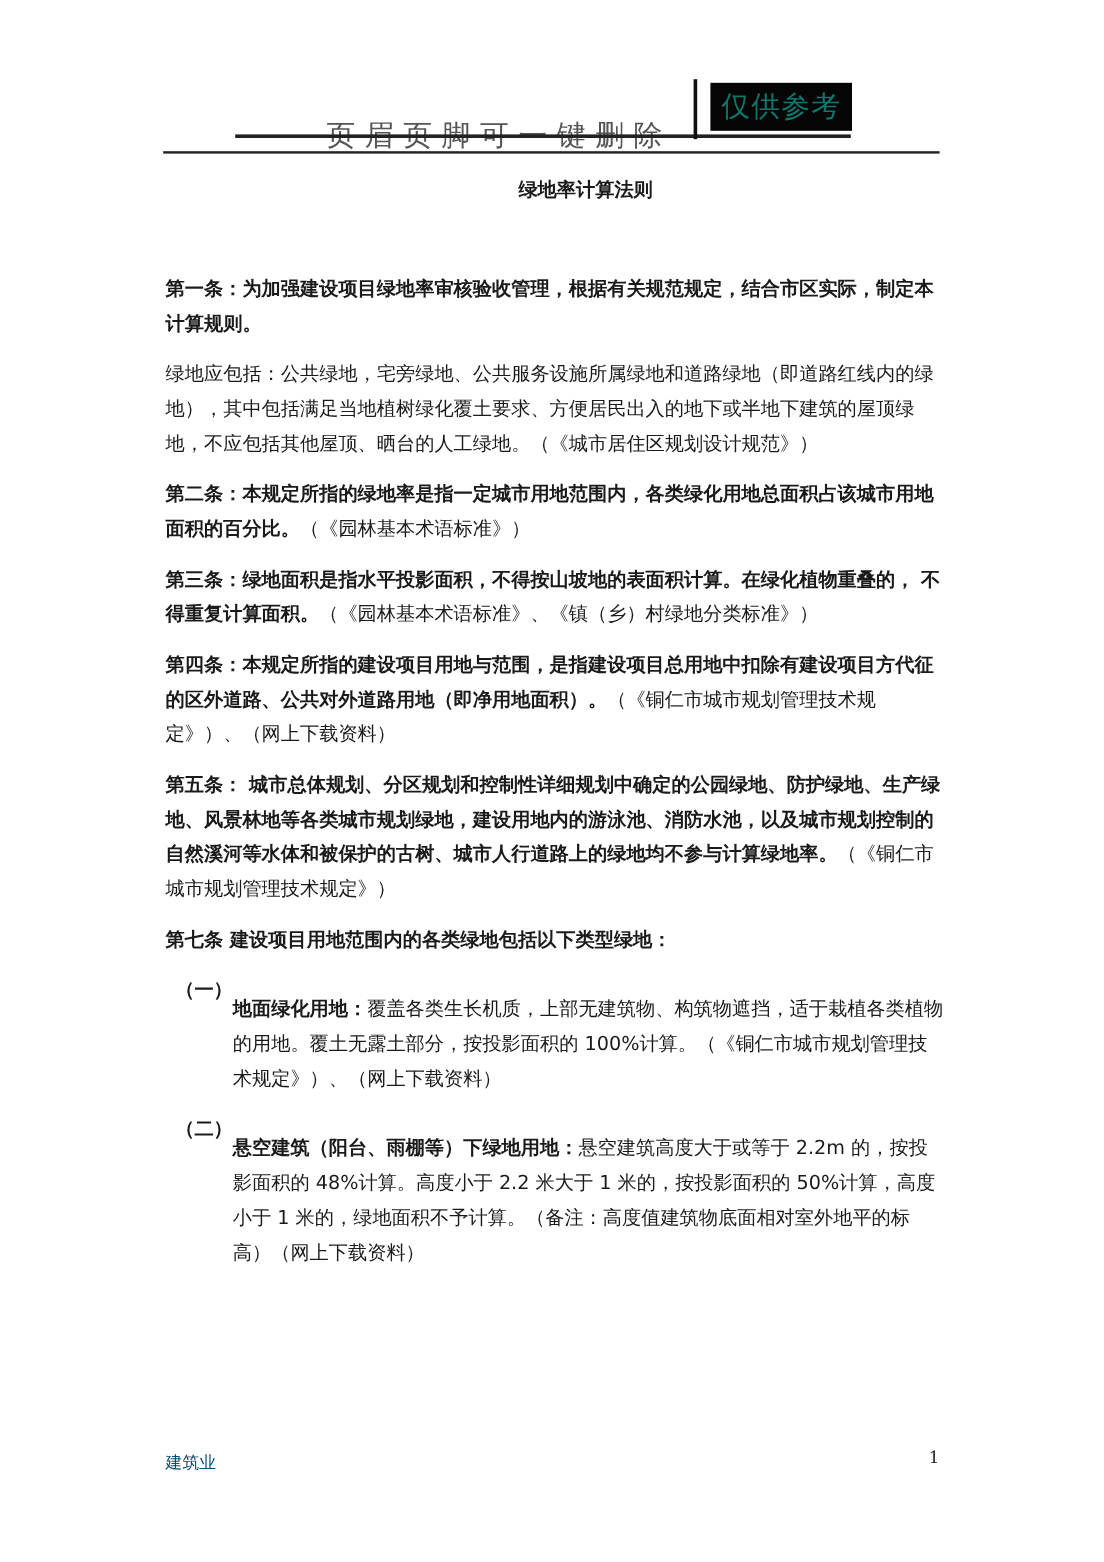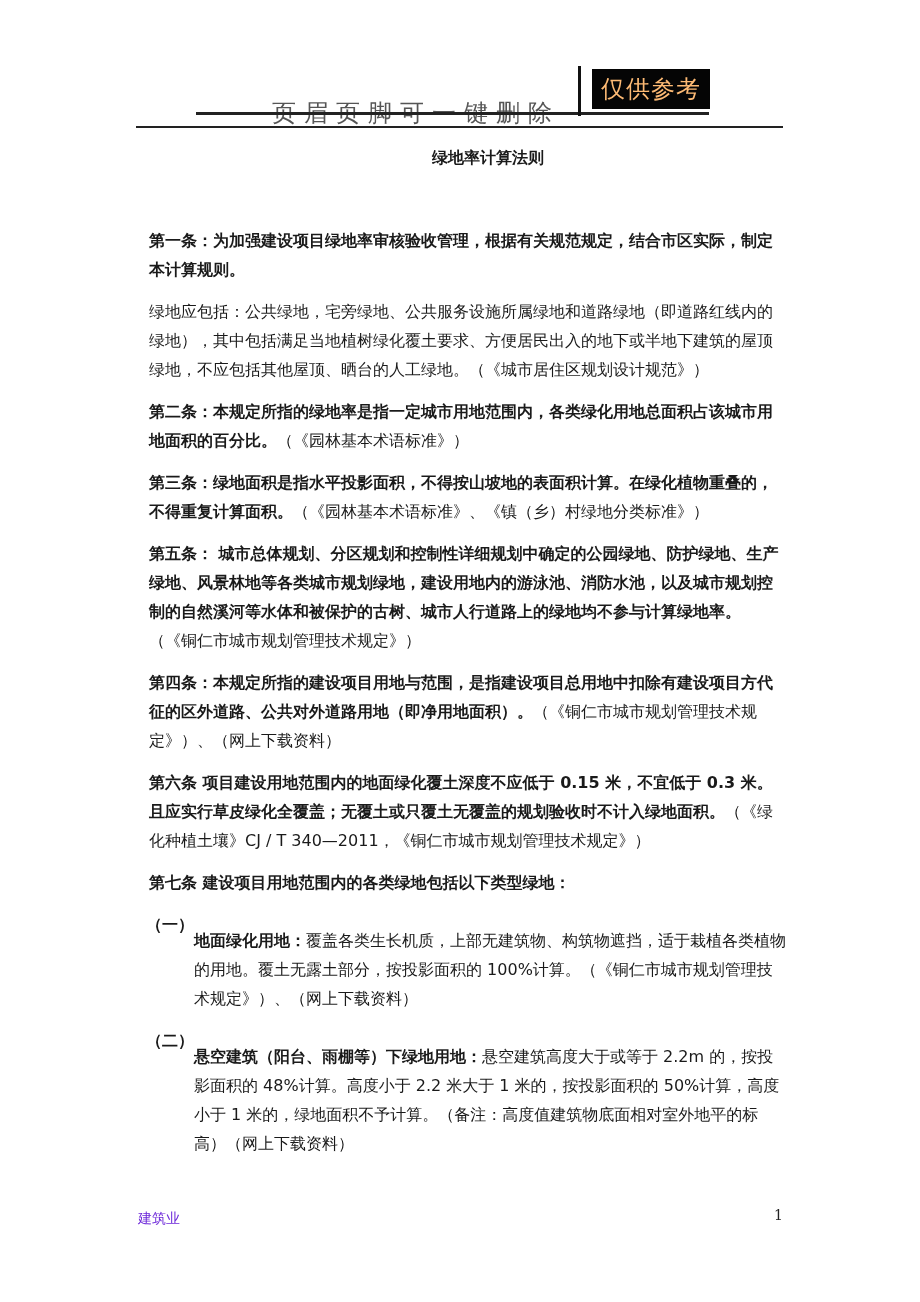--- a/index.html
+++ b/index.html
@@ -17,44 +17,44 @@
   .header-inner-line {
     position: absolute; left: 196px; top: 112px; width: 513px; height: 3px;
     background: #222222;
   }
   .header-vline {
     position: absolute; left: 578px; top: 66px; width: 3px; height: 50px;
     background: #111111;
   }
   .header-badge {
     position: absolute; left: 592px; top: 69px; width: 118px; height: 40px;
-    background: #050505; color: #fdba74;
+    background: #050505; color: #0f766e;
     font-family: "DejaVu Serif", "Liberation Serif", serif;
     font-size: 24px; line-height: 40px; text-align: center; letter-spacing: 1px;
   }
   .header-outer-line {
     position: absolute; left: 136px; top: 126px; width: 647px; height: 2px;
     background: #222222;
   }
   .doc-title {
     position: absolute; left: 0; top: 148px; width: 920px; text-align: center;
     font-size: 16px; font-weight: bold; padding-left: 28px;
   }
   .content {
     position: absolute; left: 138px; top: 226px; width: 650px;
     font-size: 16px; line-height: 29px;
   }
-  .para { margin: 0 0 13px 11px; }
+  .para { margin: 0 0 13px 0; }
   .b { font-weight: bold; }
   .n { font-weight: normal; }
   .list-item { display: flex; margin: 0 0 13px 0; }
   .list-num { width: 56px; flex: none; font-weight: bold; padding-left: 8px; box-sizing: border-box; }
   .list-body { flex: 1; margin-top: 16px; }
   .footer-left {
-    position: absolute; left: 138px; top: 1210px; font-size: 14px; color: #6d28d9;
+    position: absolute; left: 138px; top: 1210px; font-size: 14px; color: #0c4a6e;
   }
   .footer-right {
     position: absolute; left: 774px; top: 1207px; font-size: 14px; color: #222;
     font-family: "DejaVu Serif", "Liberation Serif", serif;
   }
 </style>
 </head>
 <body>
 
 <div class="header-wrap">
@@ -65,23 +65,22 @@
   <div class="header-outer-line"></div>
 </div>
 
 <div class="doc-title">绿地率计算法则</div>
 
 <div class="content">
   <p class="para"><span class="b">第一条：为加强建设项目绿地率审核验收管理，根据有关规范规定，结合市区实际，制定本计算规则。</span><span class="n"></span></p>
   <p class="para"><span class="b"></span><span class="n">绿地应包括：公共绿地，宅旁绿地、公共服务设施所属绿地和道路绿地（即道路红线内的绿地），其中包括满足当地植树绿化覆土要求、方便居民出入的地下或半地下建筑的屋顶绿地，不应包括其他屋顶、晒台的人工绿地。（《城市居住区规划设计规范》）</span></p>
   <p class="para"><span class="b">第二条：本规定所指的绿地率是指一定城市用地范围内，各类绿化用地总面积占该城市用地面积的百分比。</span><span class="n">（《园林基本术语标准》）</span></p>
   <p class="para"><span class="b">第三条：绿地面积是指水平投影面积，不得按山坡地的表面积计算。在绿化植物重叠的， 不得重复计算面积。</span><span class="n">（《园林基本术语标准》、《镇（乡）村绿地分类标准》）</span></p>
+  <p class="para"><span class="b">第四条：本规定所指的建设项目用地与范围，是指建设项目总用地中扣除有建设项目方代征的区外道路、公共对外道路用地（即净用地面积）。</span><span class="n">（《铜仁市城市规划管理技术规定》）、（网上下载资料）</span></p>
   <p class="para"><span class="b">第五条： 城市总体规划、分区规划和控制性详细规划中确定的公园绿地、防护绿地、生产绿地、风景林地等各类城市规划绿地，建设用地内的游泳池、消防水池，以及城市规划控制的自然溪河等水体和被保护的古树、城市人行道路上的绿地均不参与计算绿地率。</span><span class="n">（《铜仁市城市规划管理技术规定》）</span></p>
-  <p class="para"><span class="b">第四条：本规定所指的建设项目用地与范围，是指建设项目总用地中扣除有建设项目方代征的区外道路、公共对外道路用地（即净用地面积）。</span><span class="n">（《铜仁市城市规划管理技术规定》）、（网上下载资料）</span></p>
-  <p class="para"><span class="b">第六条 项目建设用地范围内的地面绿化覆土深度不应低于 0.15 米，不宜低于 0.3 米。且应实行草皮绿化全覆盖；无覆土或只覆土无覆盖的规划验收时不计入绿地面积。</span><span class="n">（《绿化种植土壤》CJ / T 340—2011，《铜仁市城市规划管理技术规定》）</span></p>
   <p class="para"><span class="b">第七条 建设项目用地范围内的各类绿地包括以下类型绿地：</span><span class="n"></span></p>
 
   <div class="list-item">
     <div class="list-num">（一）</div>
     <div class="list-body"><span class="b">地面绿化用地：</span><span class="n">覆盖各类生长机质，上部无建筑物、构筑物遮挡，适于栽植各类植物的用地。覆土无露土部分，按投影面积的 100%计算。（《铜仁市城市规划管理技术规定》）、（网上下载资料）</span></div>
   </div>
   <div class="list-item">
     <div class="list-num">（二）</div>
     <div class="list-body"><span class="b">悬空建筑（阳台、雨棚等）下绿地用地：</span><span class="n">悬空建筑高度大于或等于 2.2m 的，按投影面积的 48%计算。高度小于 2.2 米大于 1 米的，按投影面积的 50%计算，高度小于 1 米的，绿地面积不予计算。（备注：高度值建筑物底面相对室外地平的标高）（网上下载资料）</span></div>
   </div>

